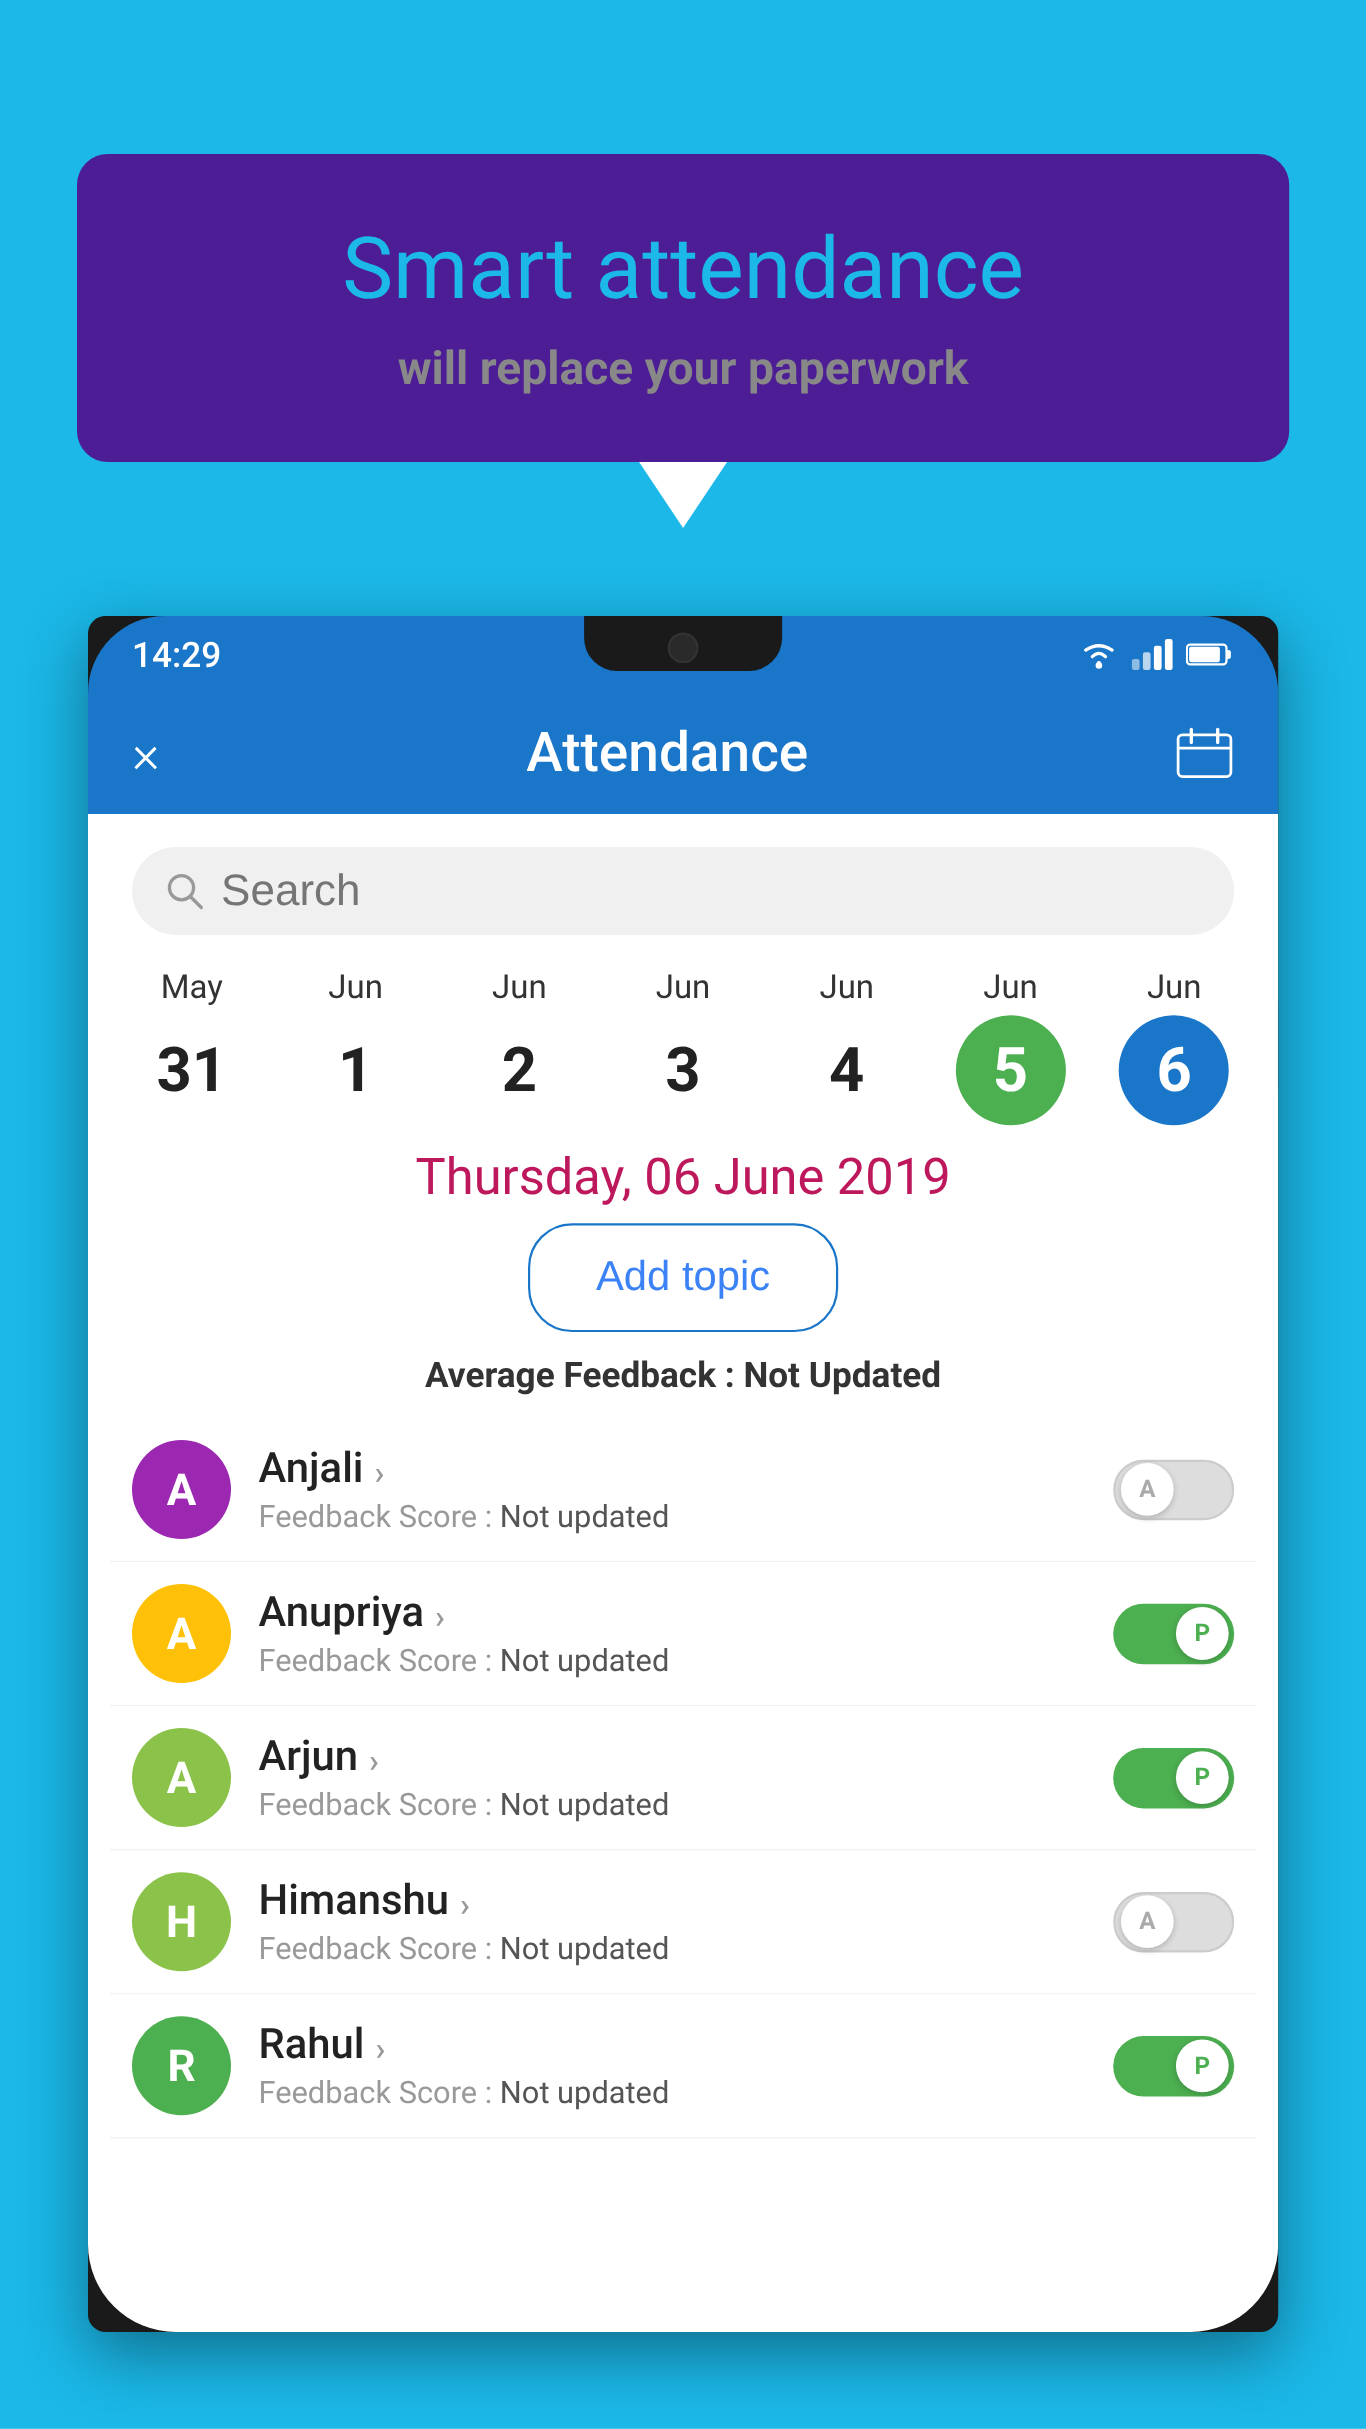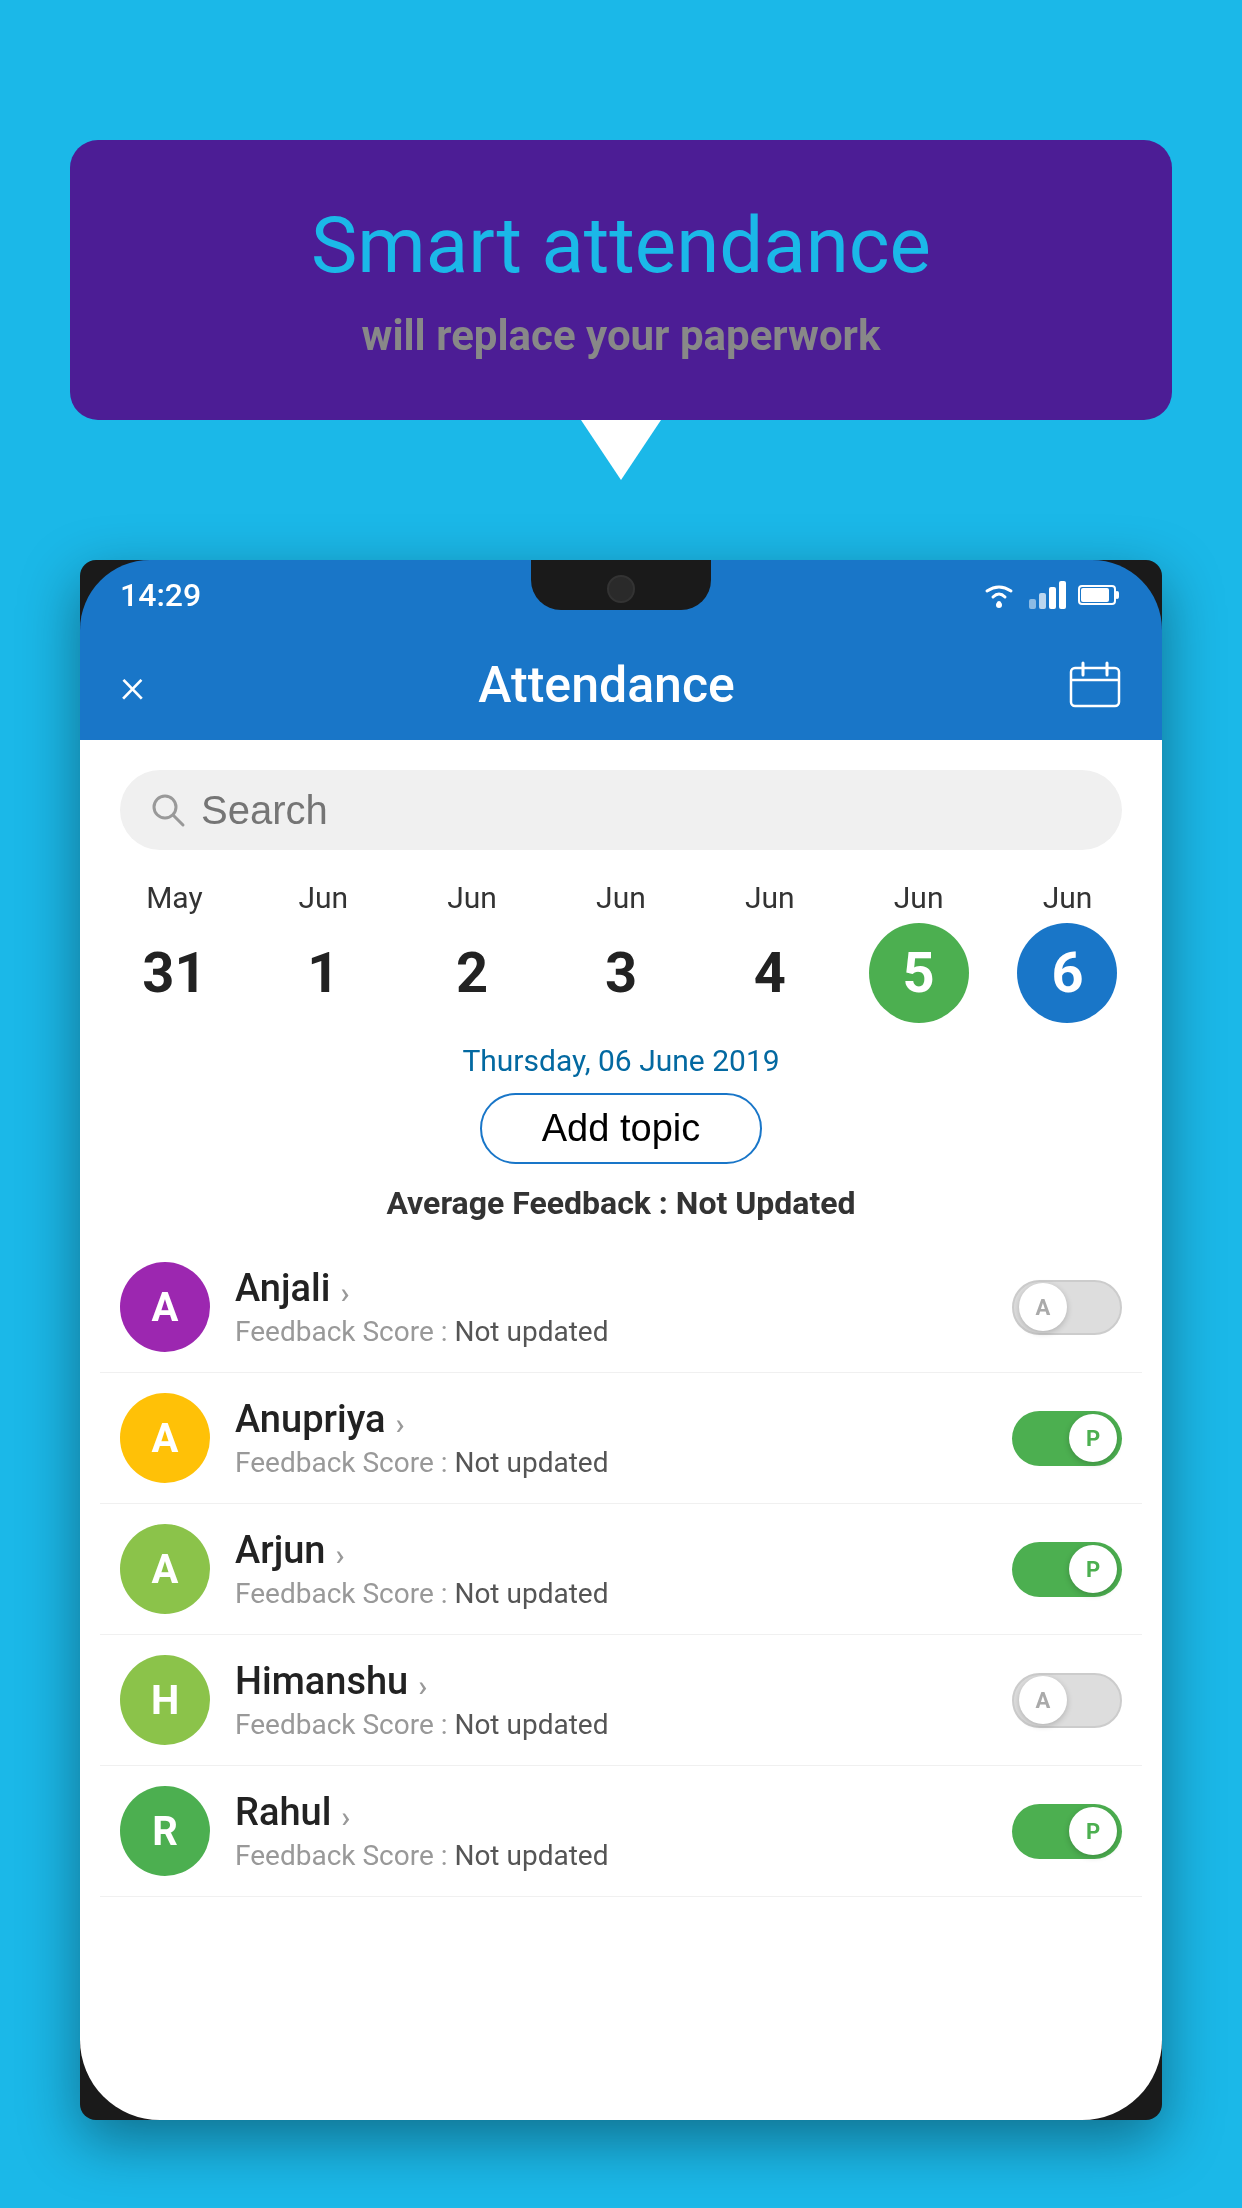--- a/index.html
+++ b/index.html
@@ -243,34 +243,34 @@
     }
 
     .cal-date.selected {
       background: #1976C8;
       color: white;
     }
 
     
     .date-label {
       text-align: center;
-      font-size: 30px;
-      color: #0369a1;
+      font-size: 46px;
+      color: #be185d;
       margin: 20px 0 15px;
       font-weight: 400;
     }
 
     
     .add-topic-btn {
       display: block;
       margin: 0 auto 20px;
       border: 2px solid #1976C8;
       border-radius: 40px;
-      padding: 12px 60px;
-      color: #000000;
+      padding: 26px 60px;
+      color: #3b82f6;
       font-size: 38px;
       background: white;
       cursor: pointer;
       width: fit-content;
     }
 
     
     .avg-feedback {
       text-align: center;
       font-size: 32px;

